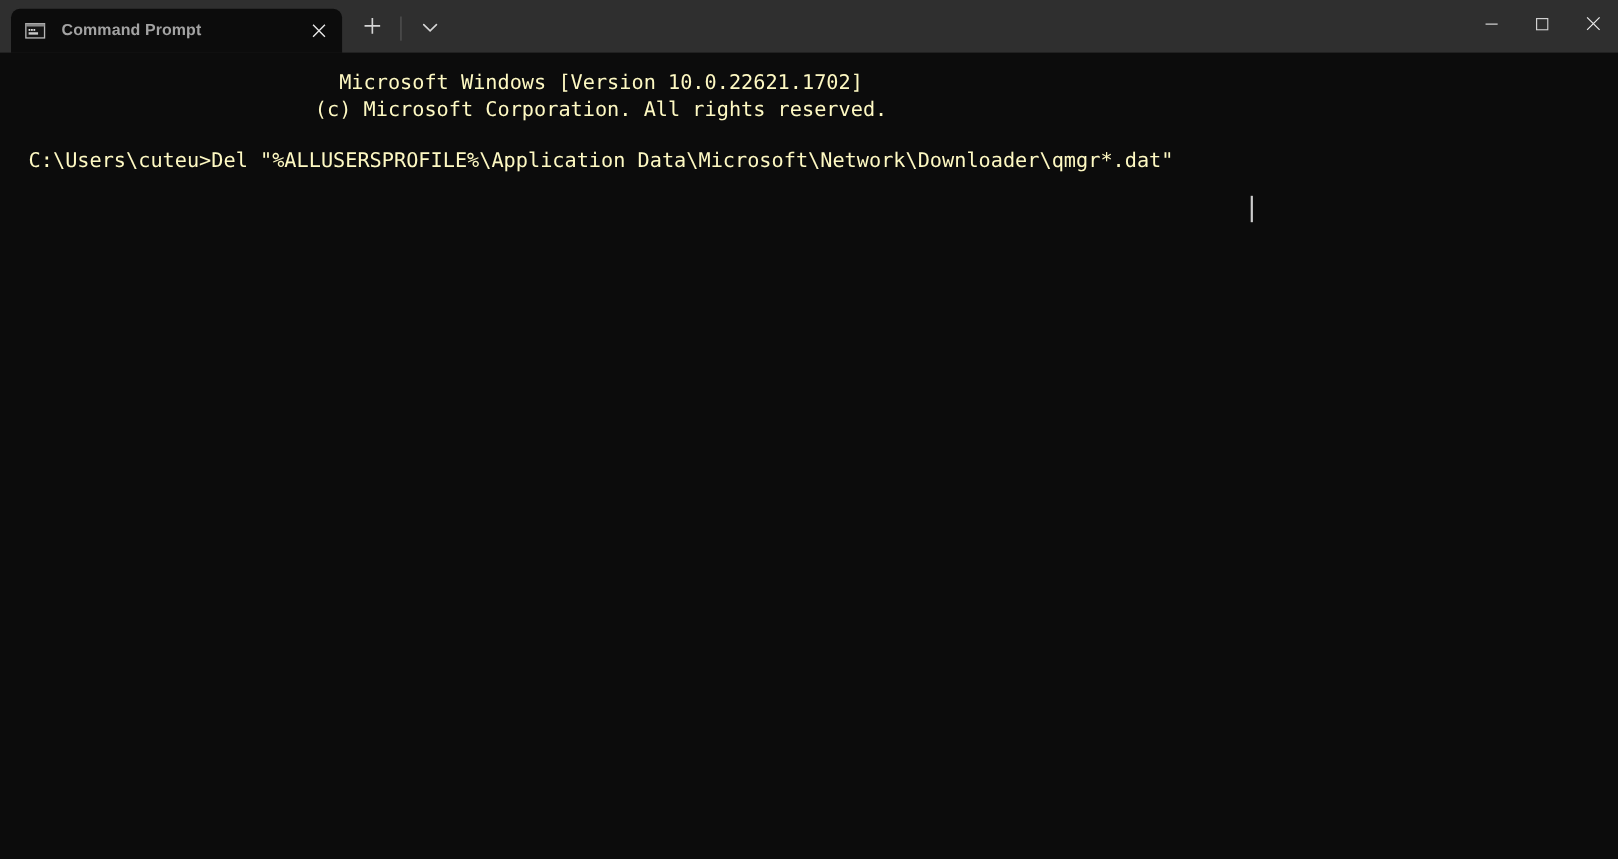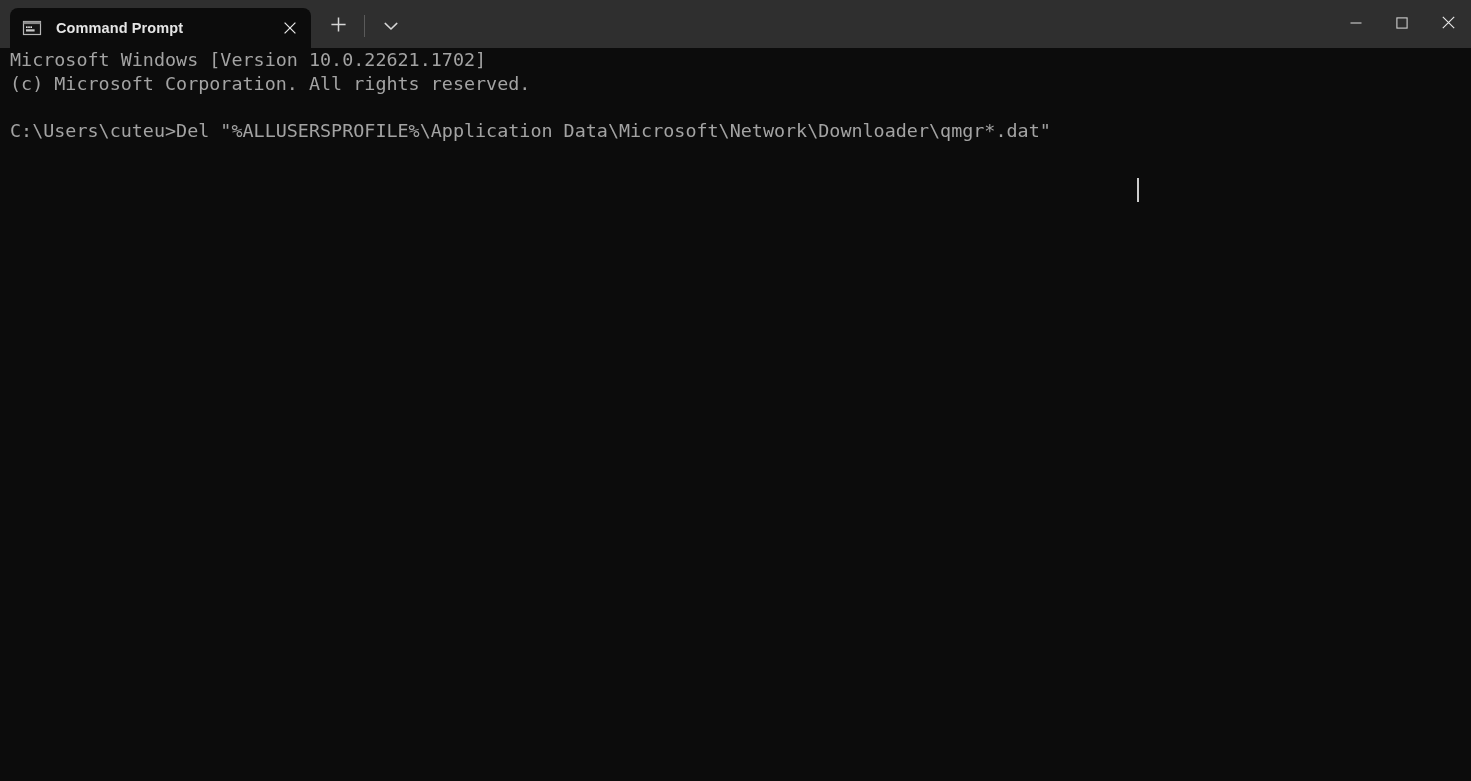--- a/index.html
+++ b/index.html
@@ -62,21 +62,21 @@
     width: 22px;
     height: 22px;
     flex: 0 0 auto;
     position: relative;
     display: block;
   }
 
   .tab-title {
     flex: 1 1 auto;
     margin-left: 13px;
-    color: #e5e5e5;
+    color: #a3a3a3;
     font-size: 14.5px;
     font-weight: 700;
     letter-spacing: 0.1px;
     white-space: nowrap;
     overflow: hidden;
     text-overflow: ellipsis;
     line-height: 40px;
   }
 
   .tab-close {
@@ -136,28 +136,29 @@
     width: 1471px;
     height: 733px;
     background: #0c0c0c;
     overflow: hidden;
   }
 
   .term-text {
     position: absolute;
     left: 10px;
     top: 0px;
-    margin: 0;
+    margin: 16px;
     padding: 0;
     font-family: "DejaVu Sans Mono", monospace;
     font-size: 18.4px;
     line-height: 23.8px;
-    color: #a3a3a3;
+    color: #fef9c3;
     white-space: pre;
     letter-spacing: 0px;
+    text-align: center;
   }
 
   .cursor {
     position: absolute;
     left: 1137px;
     top: 130px;
     width: 2px;
     height: 24px;
     background: #cccccc;
   }

